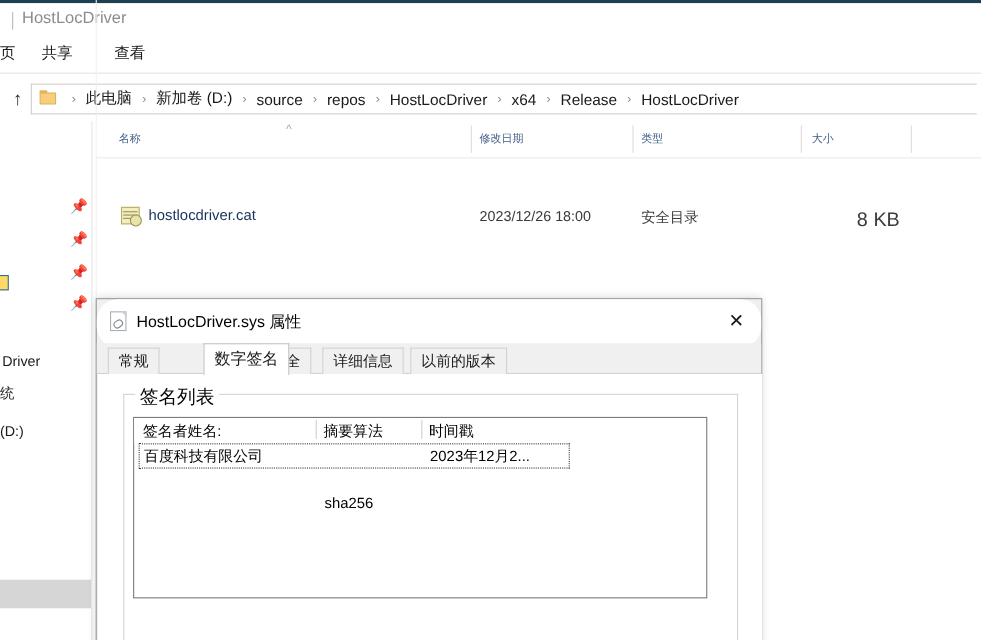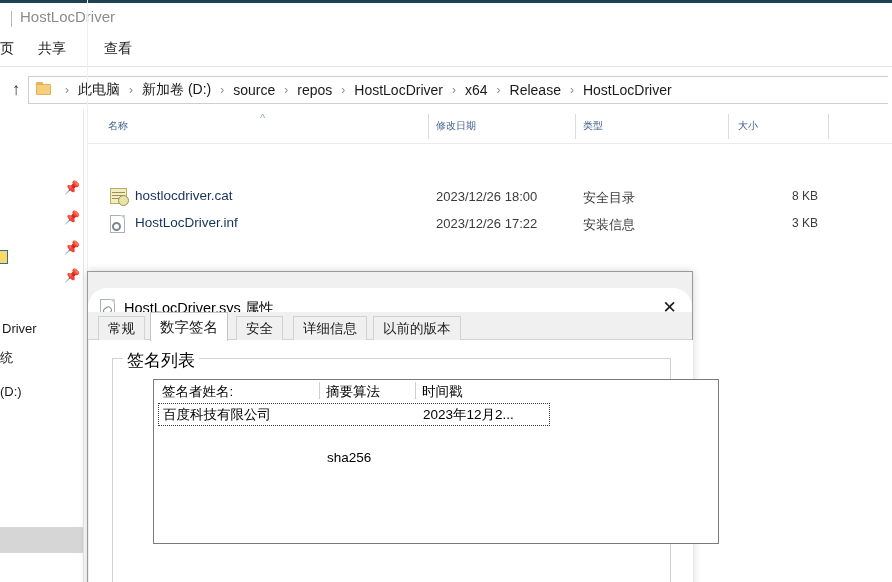--- a/index.html
+++ b/index.html
@@ -231,21 +231,21 @@
     left: 495px; top: 5px;
     font-size: 13px;
     color: #3b3b3b;
     white-space: nowrap;
   }
   .row .fsize {
     position: absolute;
     left: 600px; top: 5px;
     width: 130px;
     text-align: right;
-    font-size: 12px;
+    font-size: 18px;
     color: #3b3b3b;
     white-space: nowrap;
   }
 
   
   .icon-folder {
     position: relative;
     width: 17px; height: 14px;
   }
   .icon-folder .tab {
@@ -323,21 +323,21 @@
     position: absolute;
     left: 87px; top: 271px;
     width: 606px; height: 320px;
     background: #f0f0f0;
     border: 1px solid #9a9a9a;
     box-sizing: border-box;
     box-shadow: 0 0 8px rgba(0,0,0,0.18);
   }
   .dlg-titlebar {
     position: absolute;
-    left: 0; top: 16px;
+    left: 0; top: 0;
     width: 604px; height: 44px;
     background: #ffffff;
     border-radius: 19px;
   }
   .dlg-icon {
     position: absolute;
     left: 12px; top: 11px;
     width: 15px; height: 18px;
   }
   .dlg-title {
@@ -385,20 +385,21 @@
     background: #f0f0f0;
   }
   .dtab.active {
     top: 40px;
     height: 29px;
     background: #ffffff;
     border-color: #c4c4c4;
     font-size: 14.5px;
     line-height: 29px;
     z-index: 3;
+    margin-left: 35px;
   }
 
   .dlg-body {
     position: absolute;
     left: 1px; top: 68px;
     width: 604px; height: 251px;
     background: #ffffff;
   }
 
   .groupbox {
@@ -413,22 +414,22 @@
     left: 34px; top: 9px;
     background: #ffffff;
     padding: 0 4px;
     font-size: 17px;
     color: #000000;
     white-space: nowrap;
   }
 
   .siglist {
     position: absolute;
-    left: 64px; top: 39px;
-    width: 566px; height: 165px;
+    left: 32px; top: 39px;
+    width: 522px; height: 165px;
     background: #ffffff;
     border: 1px solid #7a7a7a;
     box-sizing: border-box;
   }
   .sig-head {
     position: absolute;
     left: 0; top: 0;
     width: 495px; height: 22px;
     background: #ffffff;
     border-bottom: 1px solid #ffffff;
@@ -545,32 +546,20 @@
         <div class="band" style="top:9px;"></div>
         <div class="seal"></div>
       </div>
     </div>
     <div class="fname">hostlocdriver.cat</div>
     <div class="fdate">2023/12/26 18:00</div>
     <div class="ftype">安全目录</div>
     <div class="fsize">8 KB</div>
   </div>
 
-  <div class="row" style="top:211px;">
-    <div class="ficon">
-      <div class="icon-doc">
-        <div class="fold"></div>
-        <div class="gear"></div>
-      </div>
-    </div>
-    <div class="fname">HostLocDriver.inf</div>
-    <div class="fdate">2023/12/26 17:22</div>
-    <div class="ftype">安装信息</div>
-    <div class="fsize">3 KB</div>
-  </div>
 
 
   <div id="dialog">
 
     <div class="dlg-titlebar">
       <div class="dlg-icon">
         <div class="icon-doc">
           <div class="fold"></div>
           <div class="clip"></div>
         </div>

